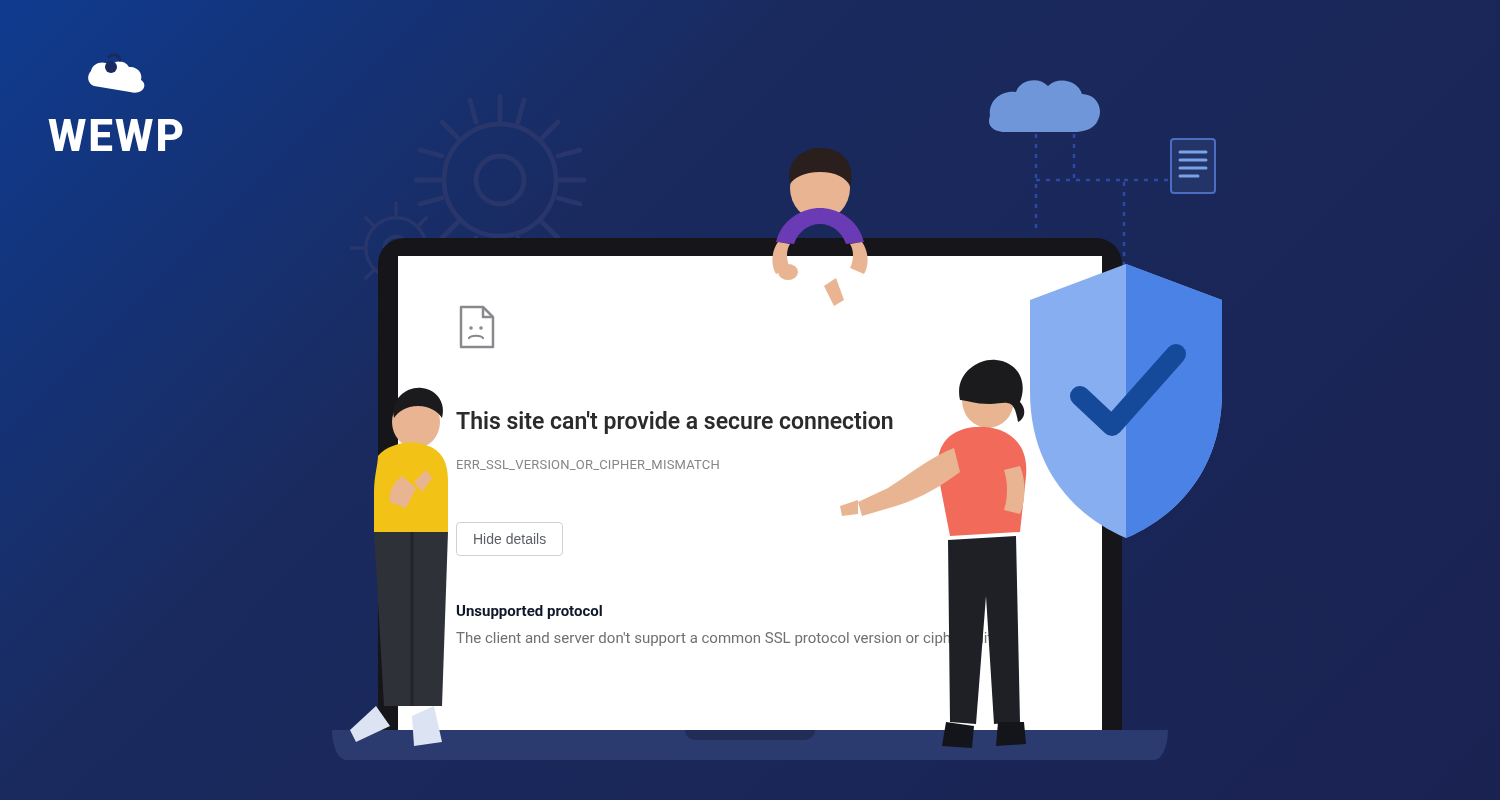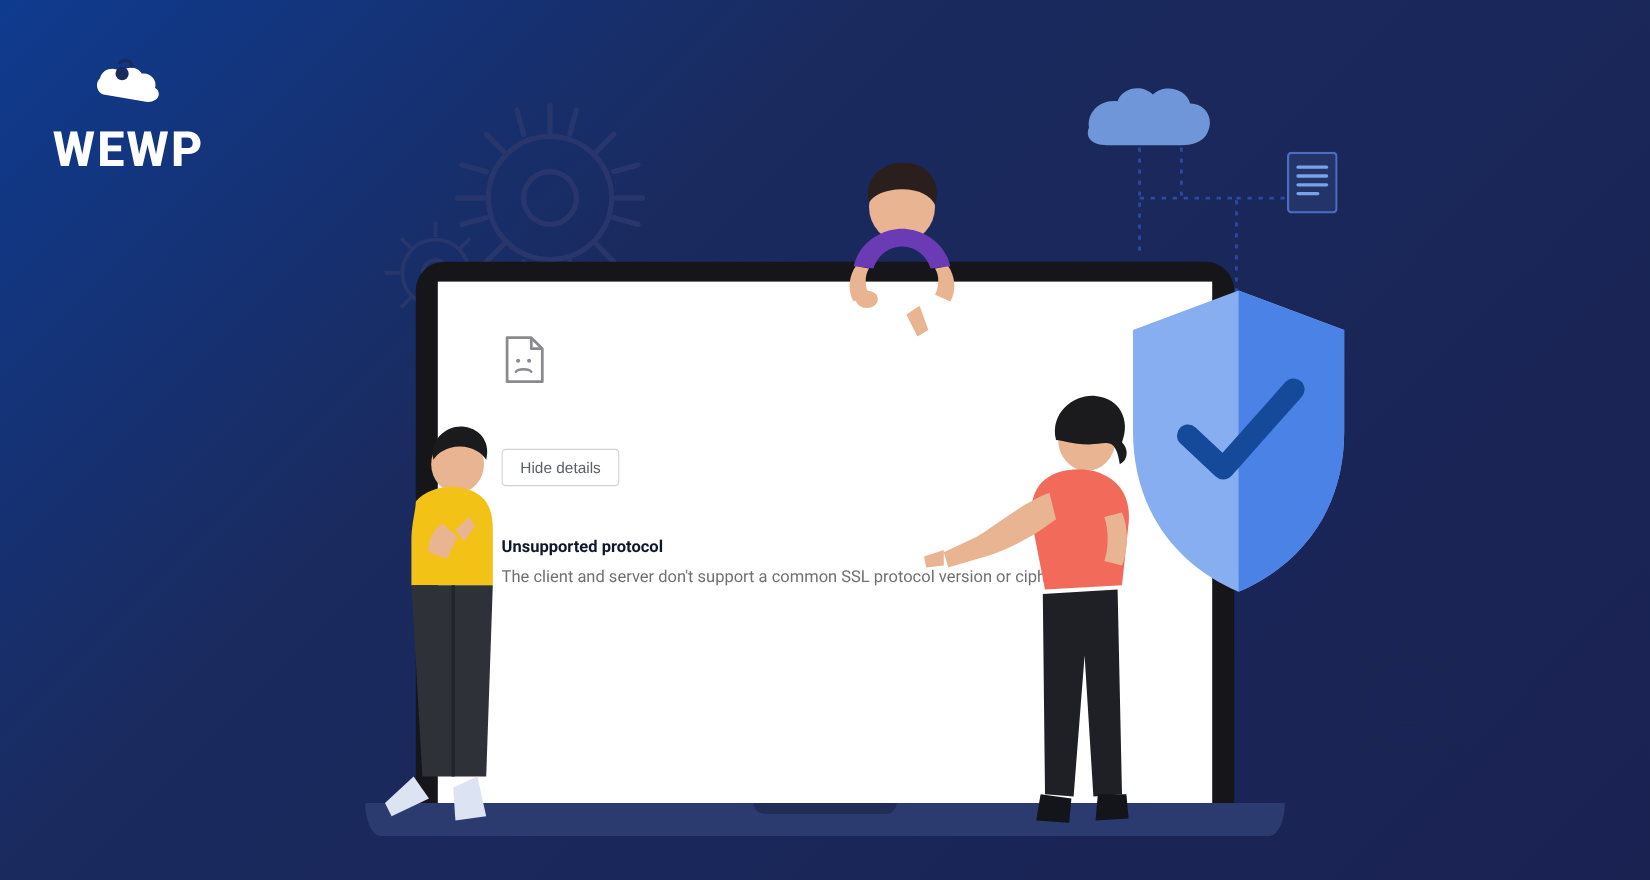--- a/index.html
+++ b/index.html
@@ -101,20 +101,22 @@
     <div class="laptop-screen">
       <div class="err-icon">
         <svg width="42" height="46" viewBox="0 0 42 46">
           <path d="M5 3h22l10 10v30H5z" fill="none" stroke="#8a8a8e" stroke-width="2.5" stroke-linejoin="round"></path>
           <path d="M27 3v10h10" fill="none" stroke="#8a8a8e" stroke-width="2.5" stroke-linejoin="round"></path>
           <circle cx="15" cy="24" r="1.8" fill="#8a8a8e"></circle>
             <circle cx="25" cy="24" r="1.8" fill="#8a8a8e"></circle>
           <path d="M13 34c2-3 12-3 14 0" fill="none" stroke="#8a8a8e" stroke-width="2.2" stroke-linecap="round"></path>
         </svg>
       </div>
+      <div class="err-title">This site can't provide a secure connection</div>
+      <div class="err-code">ERR_SSL_VERSION_OR_CIPHER_MISMATCH</div>
       <button class="hide-details">Hide details</button>
       <div class="details-title">Unsupported protocol</div>
       <div class="details-body">The client and server don't support a common SSL protocol version or cipher suite.</div>
     </div>
   </div>
   <div class="laptop-base">
     <div class="laptop-notch"></div>
   </div>
 </div>
 

